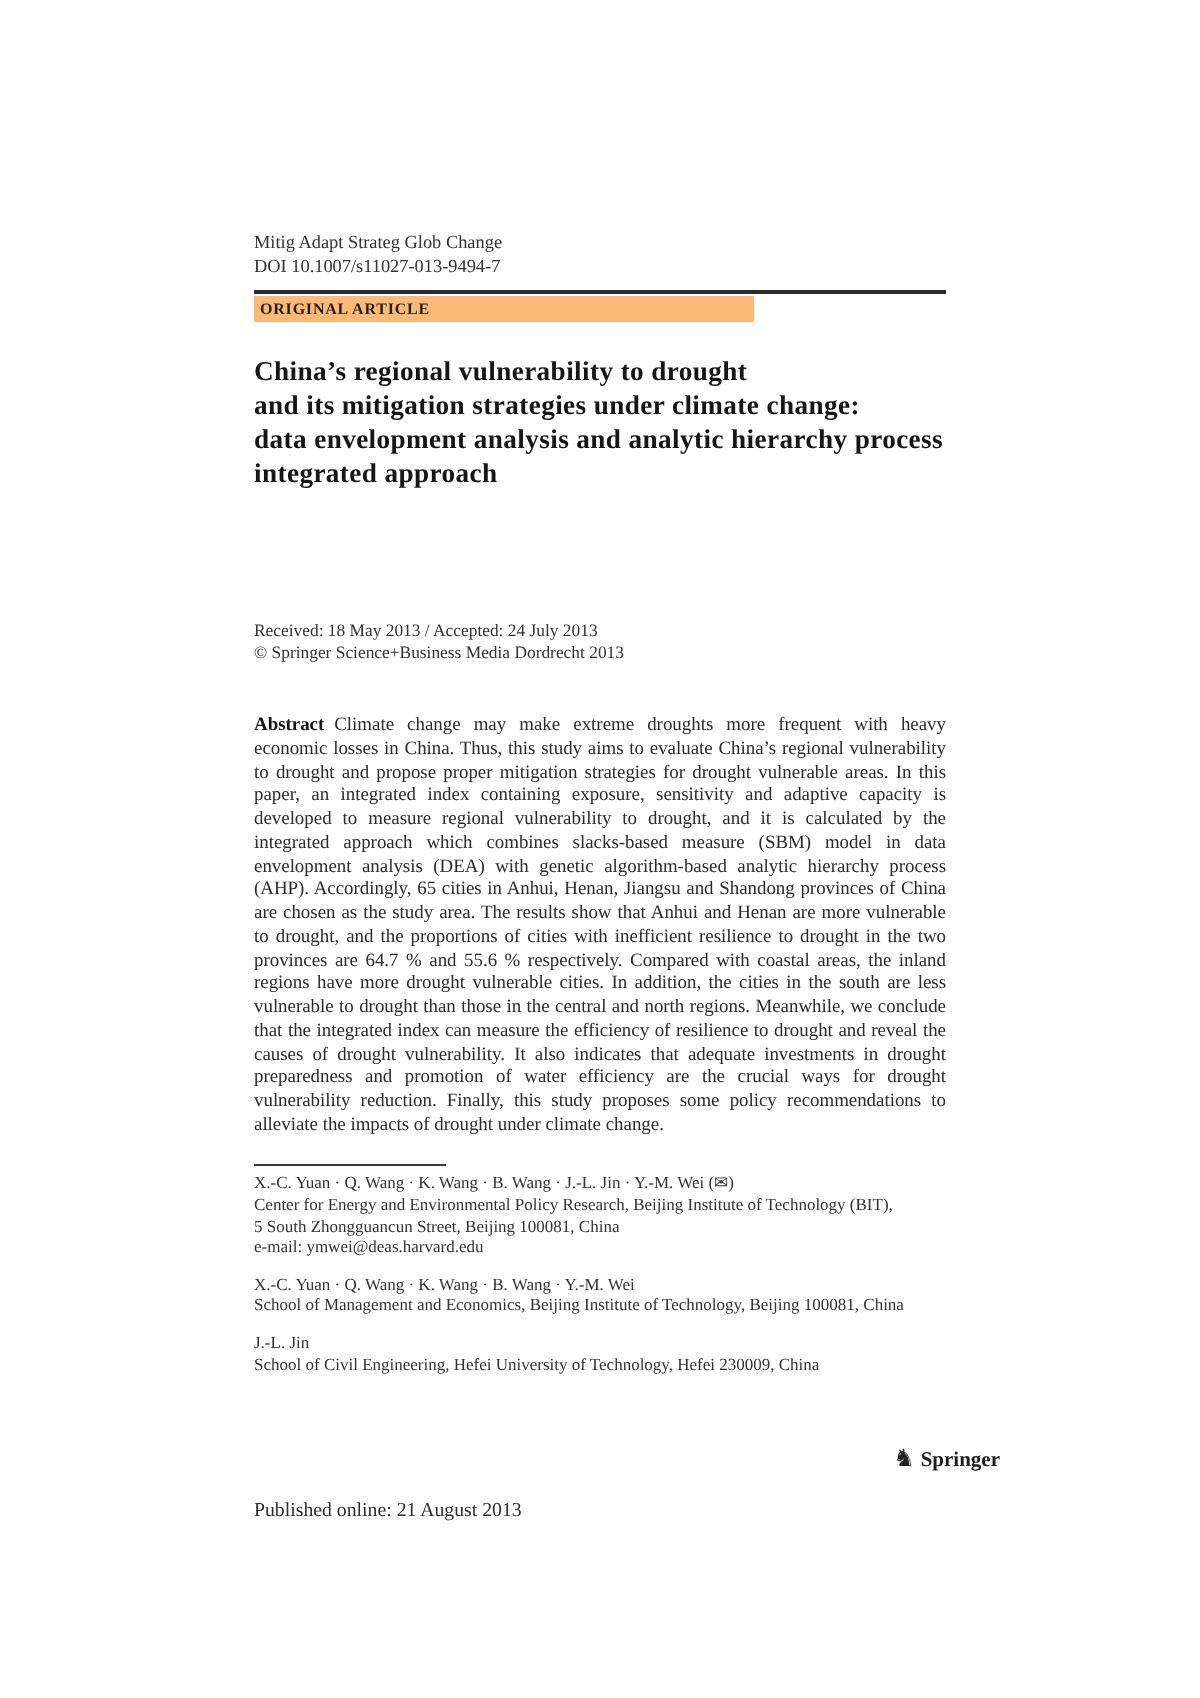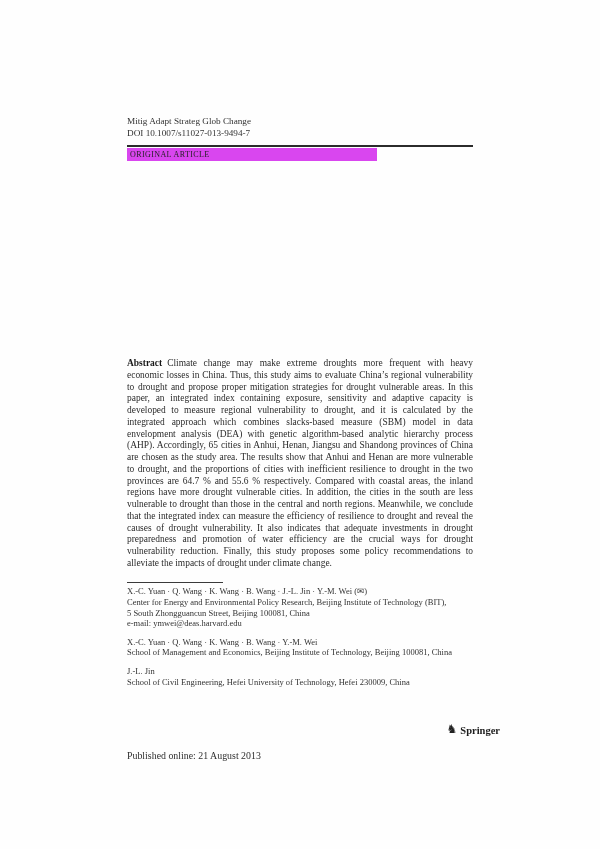--- a/index.html
+++ b/index.html
@@ -31,23 +31,24 @@
     width: 346px;
     height: 1.6px;
     background: #2b2b2b;
   }
   .article-type-bar {
     position: absolute;
     left: 127px;
     top: 148px;
     width: 250px;
     height: 12.5px;
-    background: #d946ef;
+    background: #fdba74;
     display: flex;
     align-items: center;
+    font-weight: bold;
   }
   .article-type-bar span {
     font-size: 8px;
     letter-spacing: 0.4px;
     color: #1f1f1f;
     padding-left: 3px;
   }
   .paper-title {
     top: 177px;
     font-size: 13.6px;
@@ -133,22 +134,28 @@
     <div>Mitig Adapt Strateg Glob Change</div>
     <div>DOI 10.1007/s11027-013-9494-7</div>
   </div>
 
   <div class="rule"></div>
 
   <div class="article-type-bar">
     <span>ORIGINAL ARTICLE</span>
   </div>
 
+  <div class="content paper-title" style="position:absolute;">China’s regional vulnerability to drought
+and its mitigation strategies under climate change:
+data envelopment analysis and analytic hierarchy process
+integrated approach</div>
 
 
+  <div class="content dates-line" style="position:absolute;">Received: 18 May 2013 / Accepted: 24 July 2013
+© Springer Science+Business Media Dordrecht 2013</div>
 
   <p class="content abstract" style="position:absolute;">
     <b>Abstract</b><span>Climate change may make extreme droughts more frequent with heavy economic losses in China. Thus, this study aims to evaluate China’s regional vulnerability to drought and propose proper mitigation strategies for drought vulnerable areas. In this paper, an integrated index containing exposure, sensitivity and adaptive capacity is developed to measure regional vulnerability to drought, and it is calculated by the integrated approach which combines slacks-based measure (SBM) model in data envelopment analysis (DEA) with genetic algorithm-based analytic hierarchy process (AHP). Accordingly, 65 cities in Anhui, Henan, Jiangsu and Shandong provinces of China are chosen as the study area. The results show that Anhui and Henan are more vulnerable to drought, and the proportions of cities with inefficient resilience to drought in the two provinces are 64.7 % and 55.6 % respectively. Compared with coastal areas, the inland regions have more drought vulnerable cities. In addition, the cities in the south are less vulnerable to drought than those in the central and north regions. Meanwhile, we conclude that the integrated index can measure the efficiency of resilience to drought and reveal the causes of drought vulnerability. It also indicates that adequate investments in drought preparedness and promotion of water efficiency are the crucial ways for drought vulnerability reduction. Finally, this study proposes some policy recommendations to alleviate the impacts of drought under climate change.</span>
   </p>
 
   <div class="footnote-divider"></div>
 
   <div class="content footnotes" style="position:absolute;">
     <p class="footnote-block">X.-C. Yuan · Q. Wang · K. Wang · B. Wang · J.-L. Jin · Y.-M. Wei (✉)
 Center for Energy and Environmental Policy Research, Beijing Institute of Technology (BIT),

